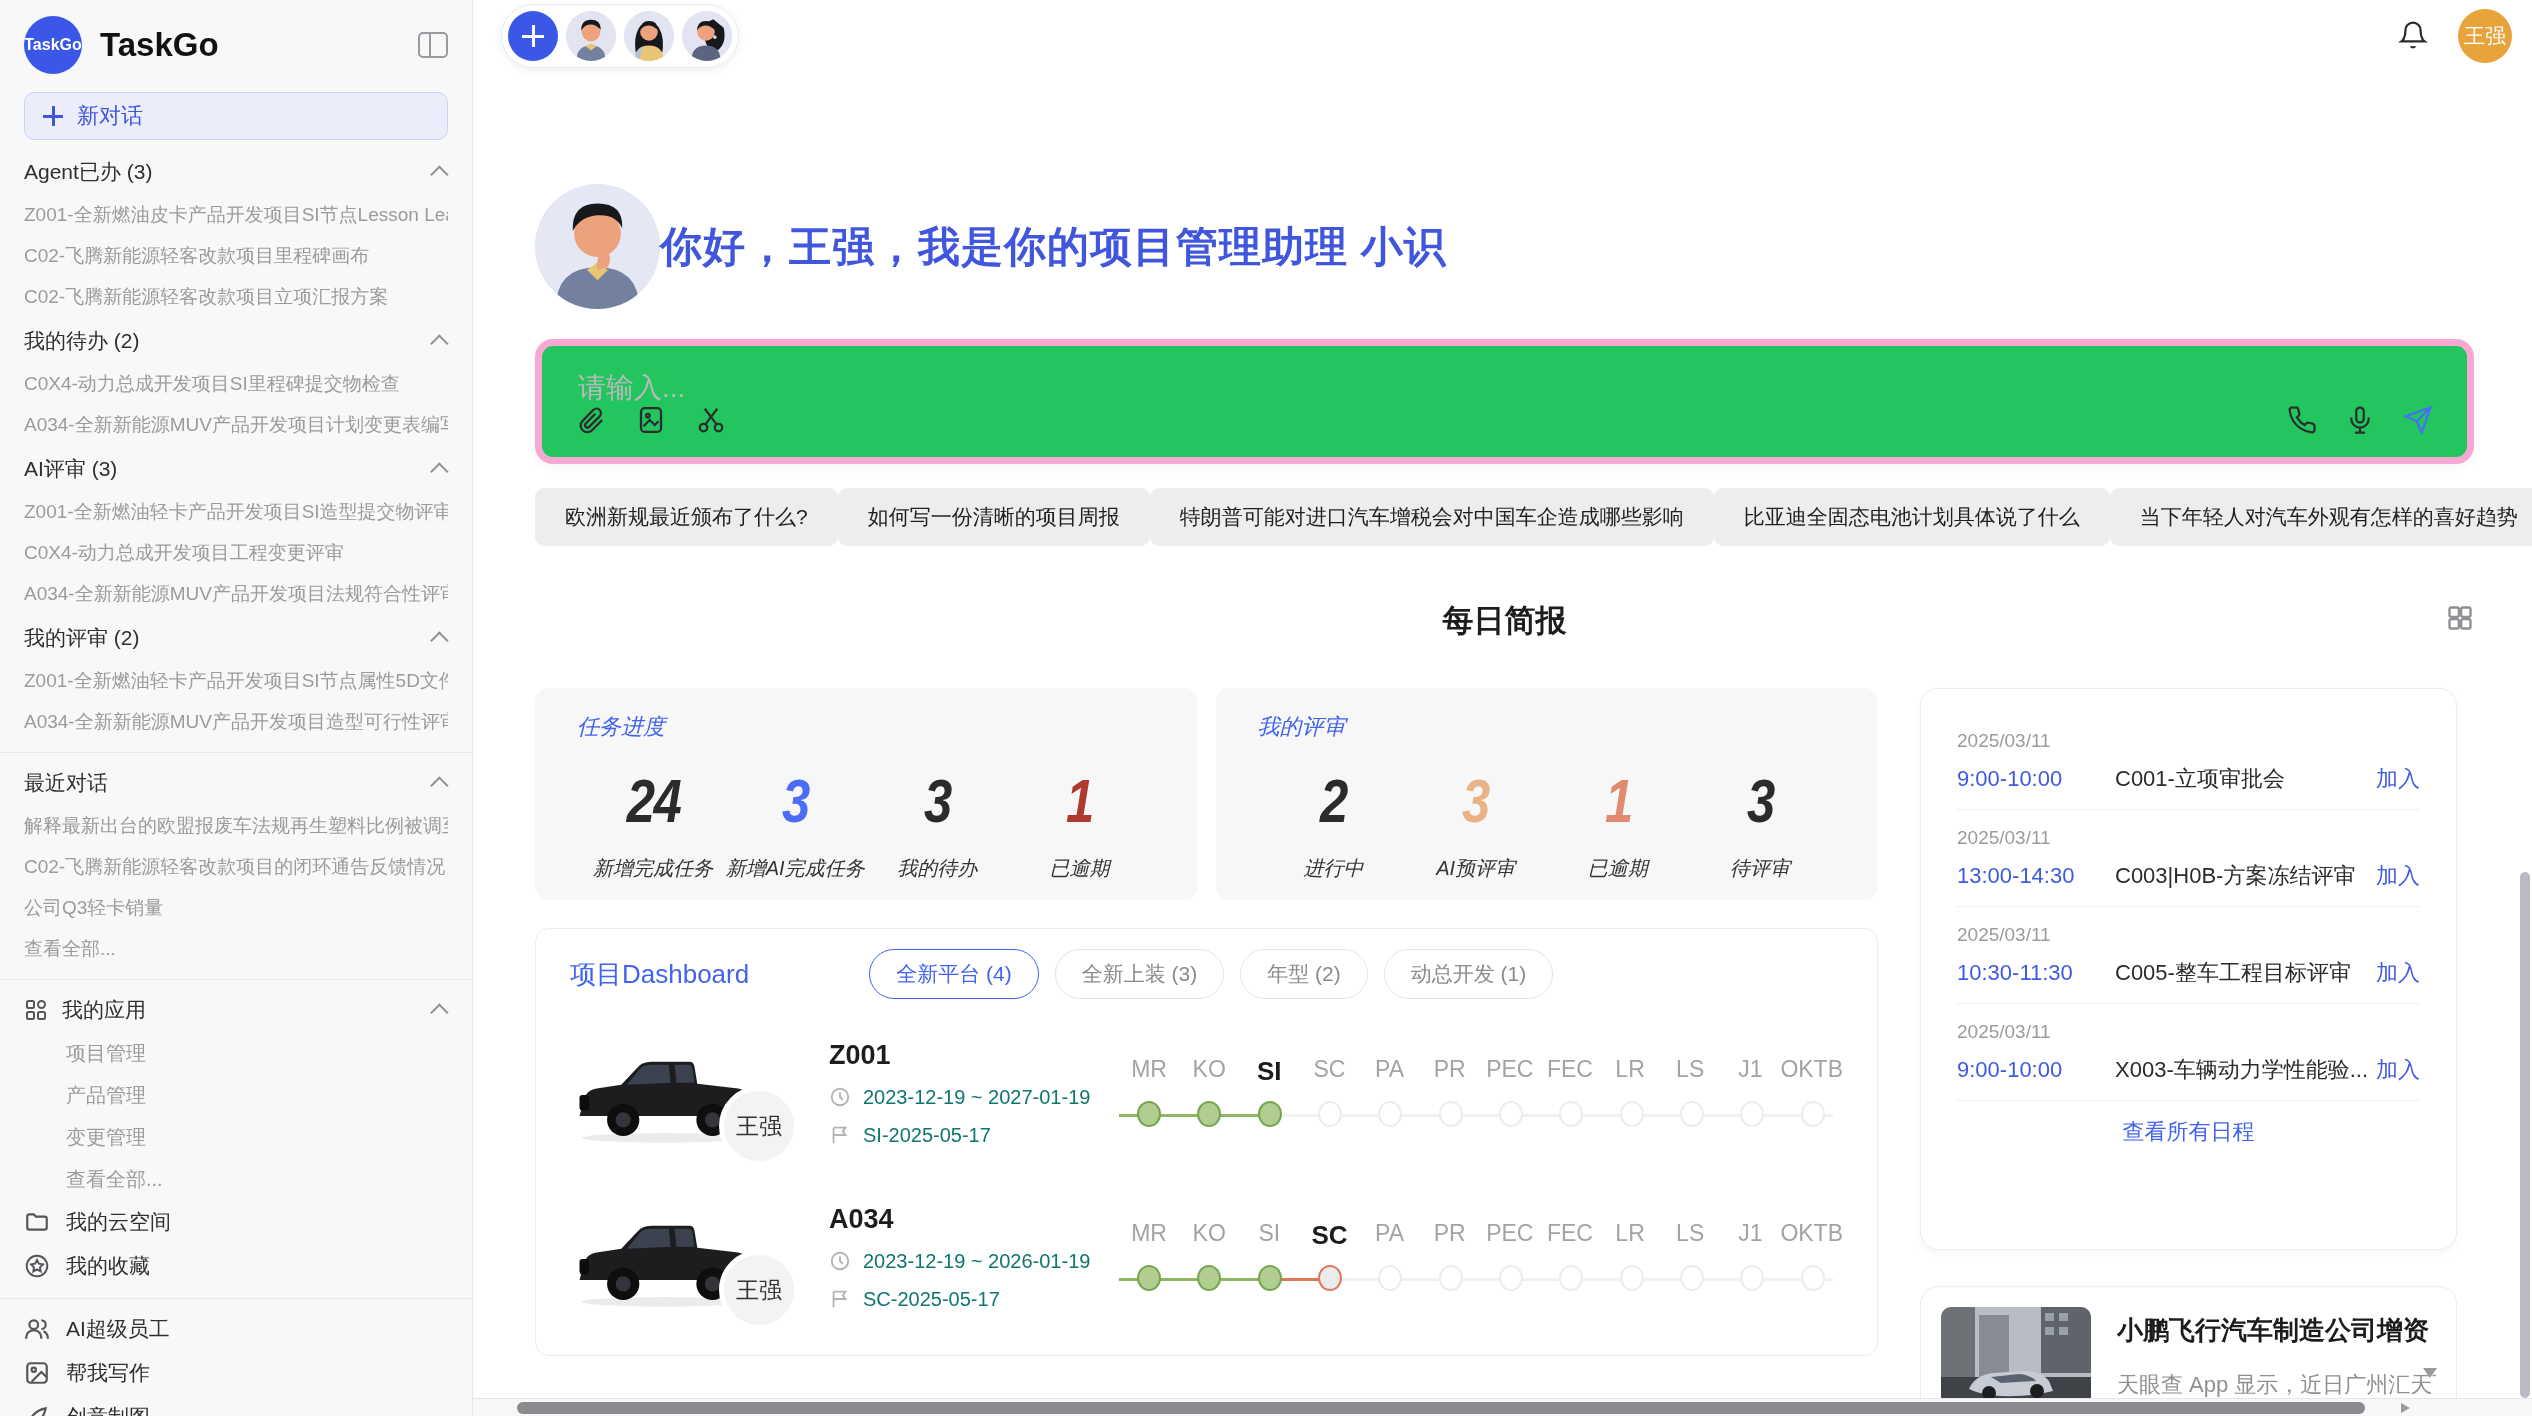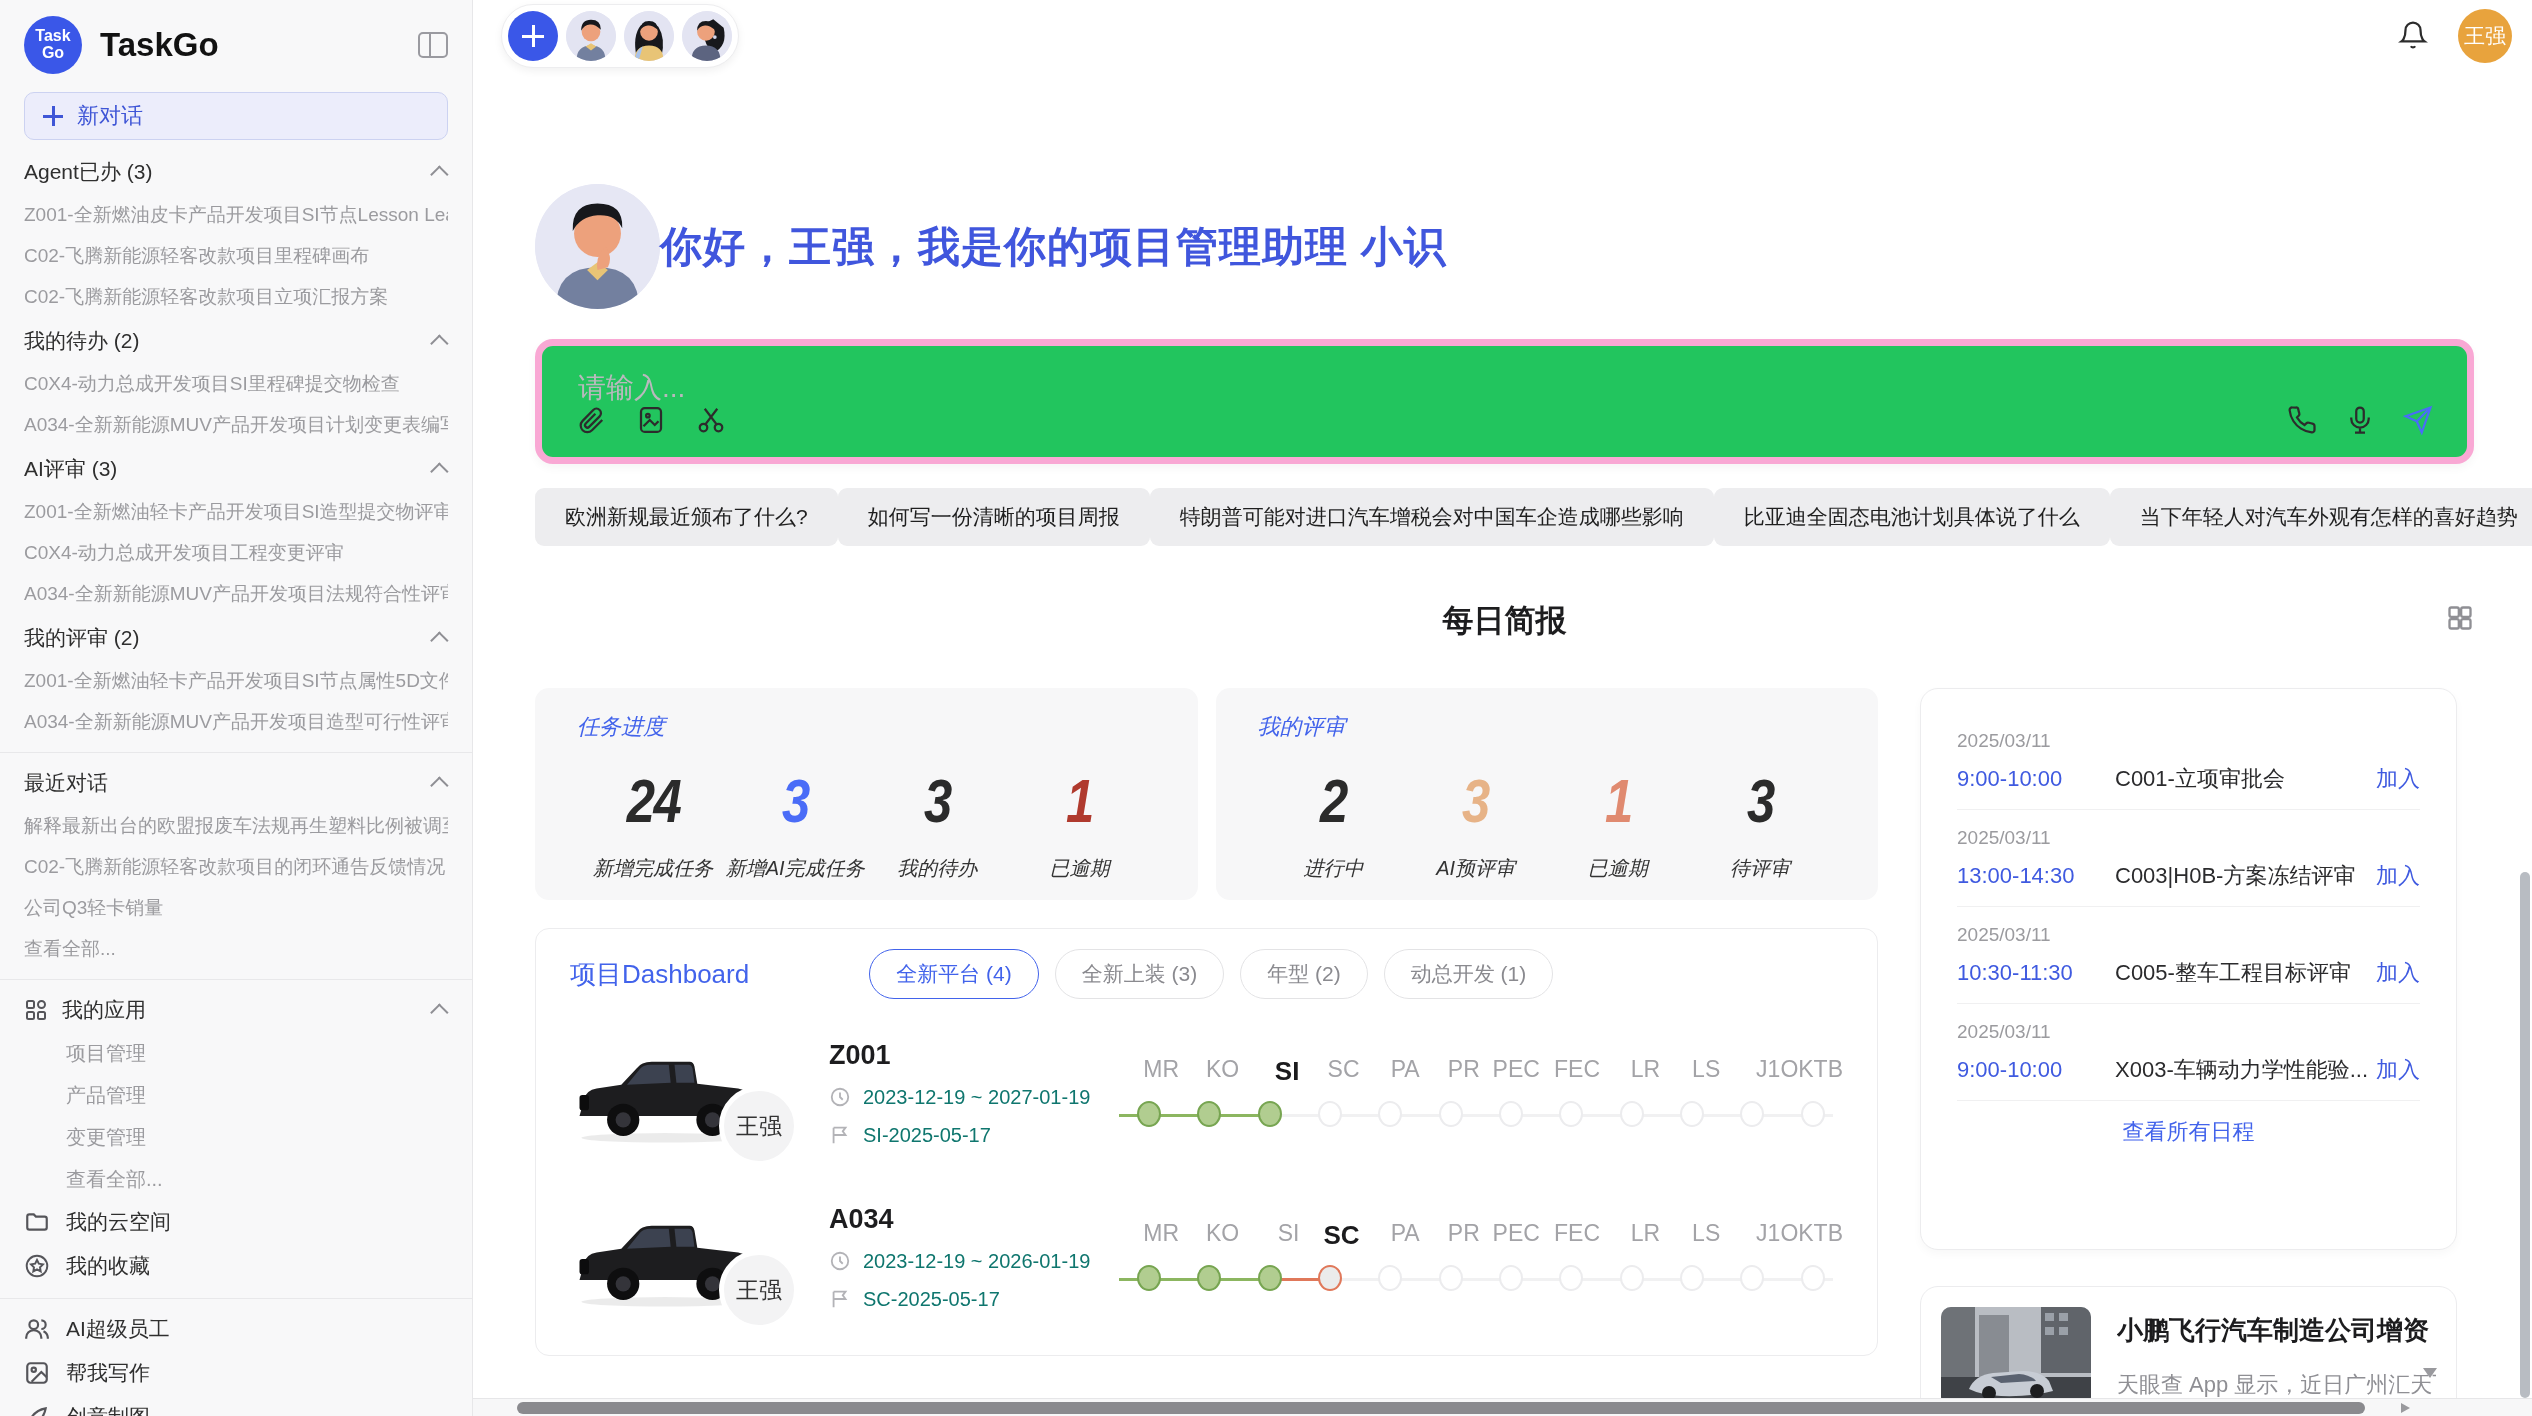--- a/index.html
+++ b/index.html
@@ -5,21 +5,21 @@
   * { margin:0; padding:0; box-sizing:border-box; }
   html,body { width:2532px; height:1416px; overflow:hidden; background:#fff;
     font-family:"Liberation Sans","DejaVu Sans",sans-serif; color:#222; }
   .app { display:flex; width:2532px; height:1416px; overflow:hidden; }
 
   
   .sidebar { width:473px; height:100%; background:#f8f8f9; border-right:1px solid #e7e7e9;
     padding:14px 24px 0 24px; overflow:hidden; flex:none; }
   .side-head { display:flex; align-items:center; height:62px; }
   .logo { width:58px; height:58px; border-radius:50%; background:#3a57e8; color:#fff;
-    display:flex; flex-direction:column; align-items:center; justify-content:center;
+    display:flex; align-items:center; justify-content:center;
     font-size:16px; font-weight:700; line-height:1.05; flex:none; }
   .app-title { font-size:33px; font-weight:700; color:#121212; margin-left:18px; flex:1; }
   .collapse-ic { width:30px; height:26px; border:2px solid #9a9aa0; border-radius:5px; position:relative; }
   .collapse-ic::after { content:''; position:absolute; left:9px; top:0; bottom:0; width:2px; background:#9a9aa0; }
   .new-chat { margin:16px 0 10px 0; height:48px; border:1px solid #ccd2f1; background:#ecedfb;
     border-radius:10px; display:flex; align-items:center; padding:0 18px; color:#3f56d6;
     font-size:22px; cursor:pointer; }
   .plus-sm { width:20px; height:20px; position:relative; margin-right:14px; }
   .plus-sm::before { content:''; position:absolute; left:0; right:0; top:9px; height:2.5px; background:#3f56d6; }
   .plus-sm::after { content:''; position:absolute; top:0; bottom:0; left:9px; width:2.5px; background:#3f56d6; }
@@ -101,21 +101,21 @@
   .car-wrap svg { width:190px; height:auto; display:block; }
   .owner-badge { position:absolute; right:-14px; bottom:-20px; width:80px; height:80px; border-radius:50%;
     background:#f3f3f4; border:5px solid #fff; display:flex; align-items:center; justify-content:center;
     font-size:23px; color:#333; }
   .proj-info { width:280px; margin-left:44px; flex:none; }
   .proj-code { font-size:27px; font-weight:700; color:#1d1d1f; }
   .proj-meta { display:flex; align-items:center; gap:12px; margin-top:15px; font-size:20px; color:#0f766e; }
   .meta-ic { width:22px; height:22px; color:#b3b3b7; flex:none; }
   .ms { flex:1; margin-left:10px; }
   .ms-labels { display:flex; }
-  .ms-lab { flex:1; text-align:right; font-size:23px; color:#a3a3a7; }
+  .ms-lab { flex:1; text-align:center; font-size:23px; color:#a3a3a7; }
   .ms-lab.cur { color:#1b1b1d; font-weight:700; font-size:26px; }
   .ms-dotrow { position:relative; height:30px; margin-top:14px; display:flex; }
   .ms-base { position:absolute; left:0; right:10px; top:13px; height:3px; background:#f1f1f2; }
   .ms-ovl { position:absolute; top:13px; height:3px; }
   .ms-ovl.green { background:#8cb660; }
   .ms-ovl.red { background:#e0785a; }
   .ms-slot { flex:1; display:flex; justify-content:center; position:relative; }
   .dot { width:24px; height:26px; border-radius:50%; background:#fff; border:2px solid #ececee; }
   .dot.done { background:#b1cd90; border-color:#77a551; }
   .dot.ovd { background:#ebebeb; border-color:#e0785a; }

